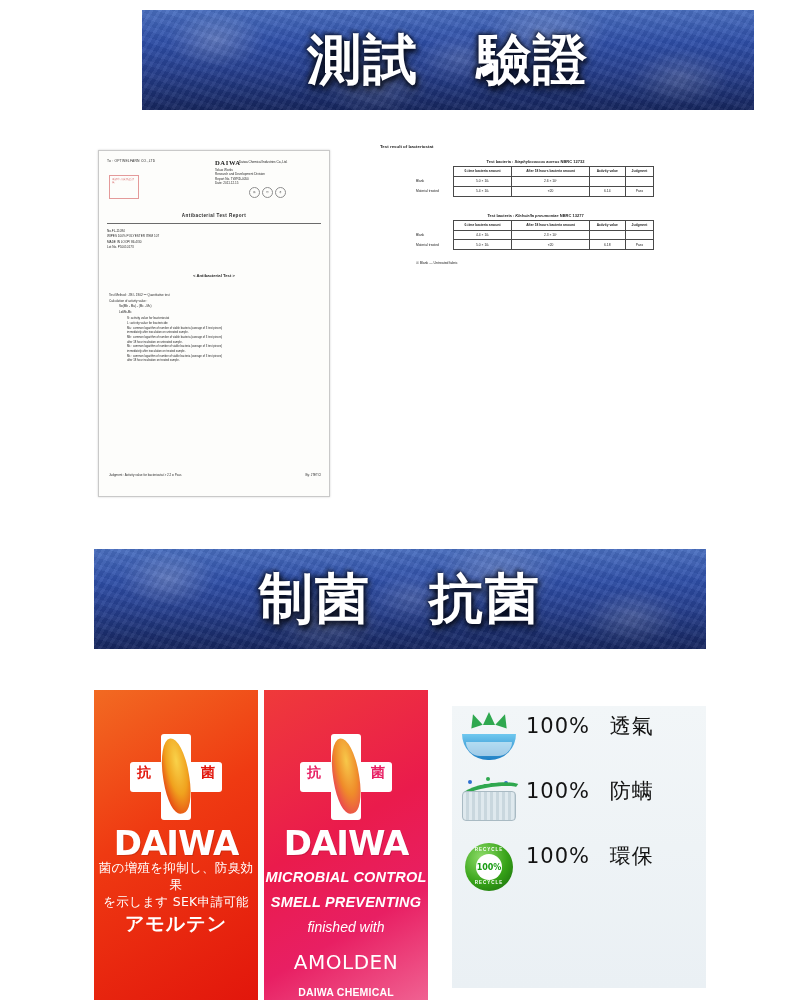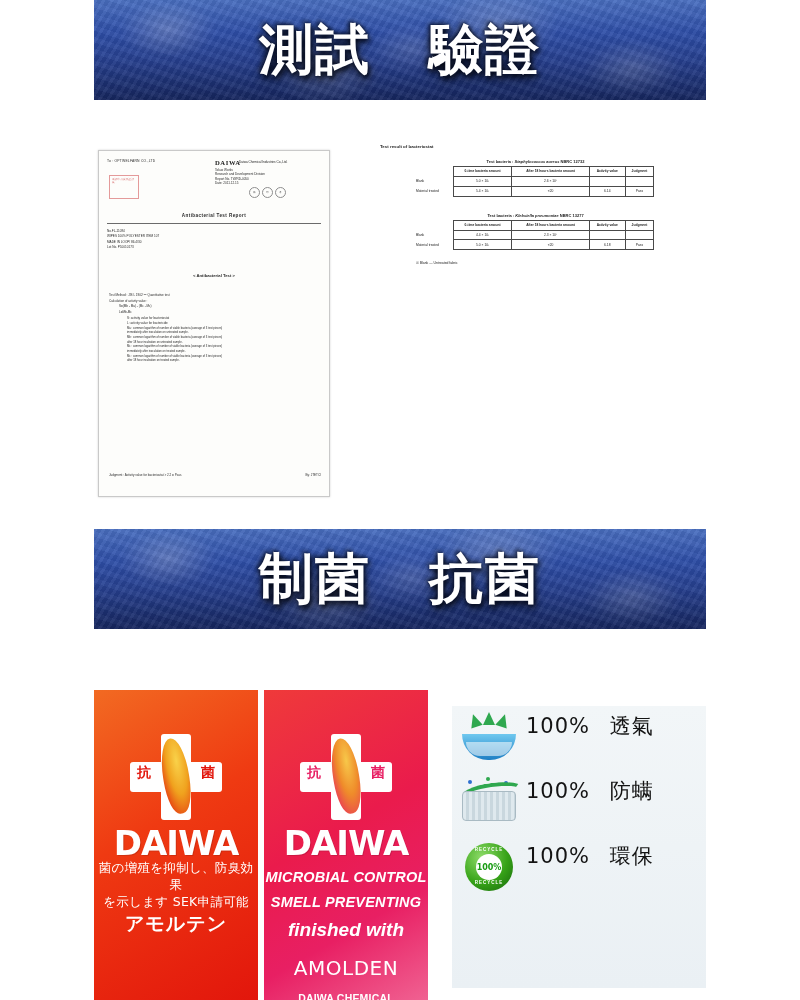--- a/index.html
+++ b/index.html
@@ -49,22 +49,22 @@
     font-weight: bold;
     font-size: 54px;
     letter-spacing: 2px;
     color: #ffffff;
     text-shadow:
       0 0 2px #0a1436,
       2px 3px 5px rgba(0,0,0,0.75),
       -2px -2px 4px rgba(0,0,0,0.55),
       0 6px 12px rgba(0,0,0,0.5);
   }
-  #banner-1 { top: 0px; }
-  #banner-2 { top: 529px; }
+  #banner-1 { top: 10px; margin-left: 48px; }
+  #banner-2 { top: 549px; }
 
   
   #cert-area {
     position: absolute;
     left: 0;
     top: 130px;
     width: 800px;
     height: 380px;
   }
 
@@ -362,23 +362,22 @@
     font-family: "Liberation Sans", sans-serif;
     font-style: italic;
     font-weight: bold;
     font-size: 14.5px;
     margin-top: 9px;
     letter-spacing: 0.2px;
   }
   .tag-en-fin {
     font-family: "Liberation Sans", sans-serif;
     font-style: italic;
-    font-size: 19px;
+    font-size: 14px;
     margin-top: 9px;
-    font-weight: bold;
   }
   .tag-en-brand {
     font-family: "DejaVu Sans", sans-serif;
     font-weight: normal;
     font-size: 20px;
     margin-top: 15px;
     letter-spacing: 0.5px;
   }
   .tag-en-corp {
     font-family: "Liberation Sans", sans-serif;

